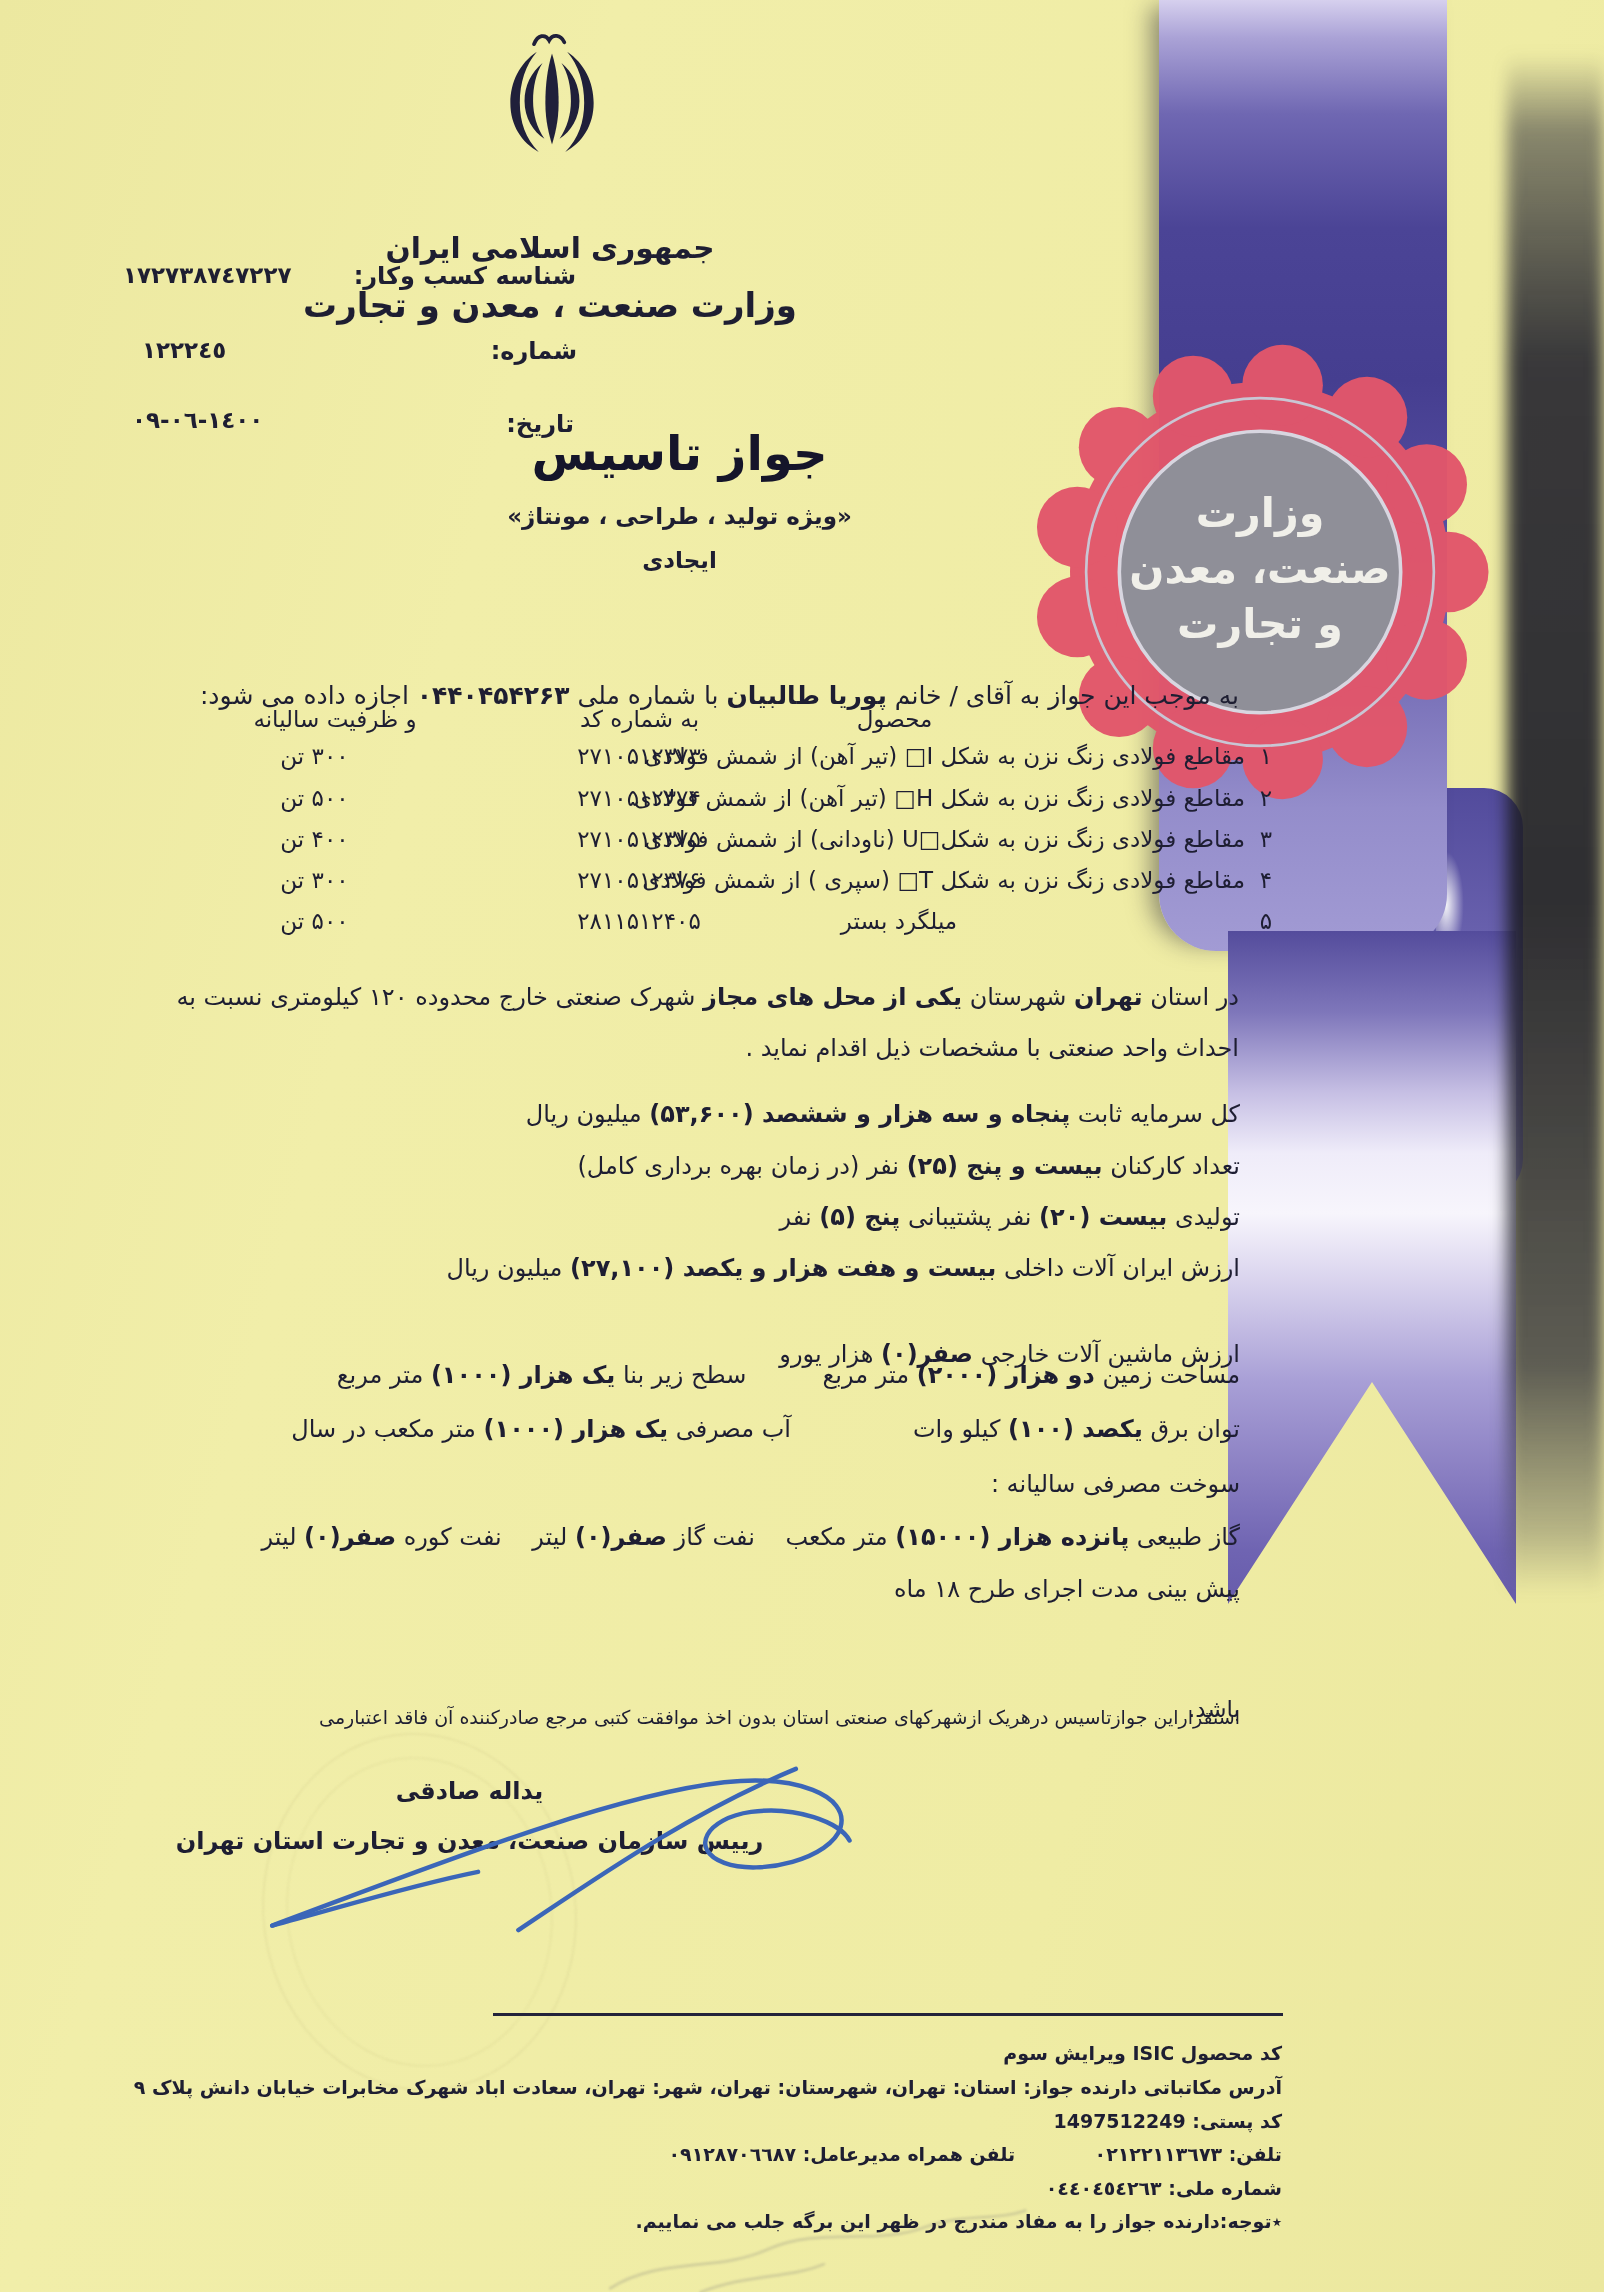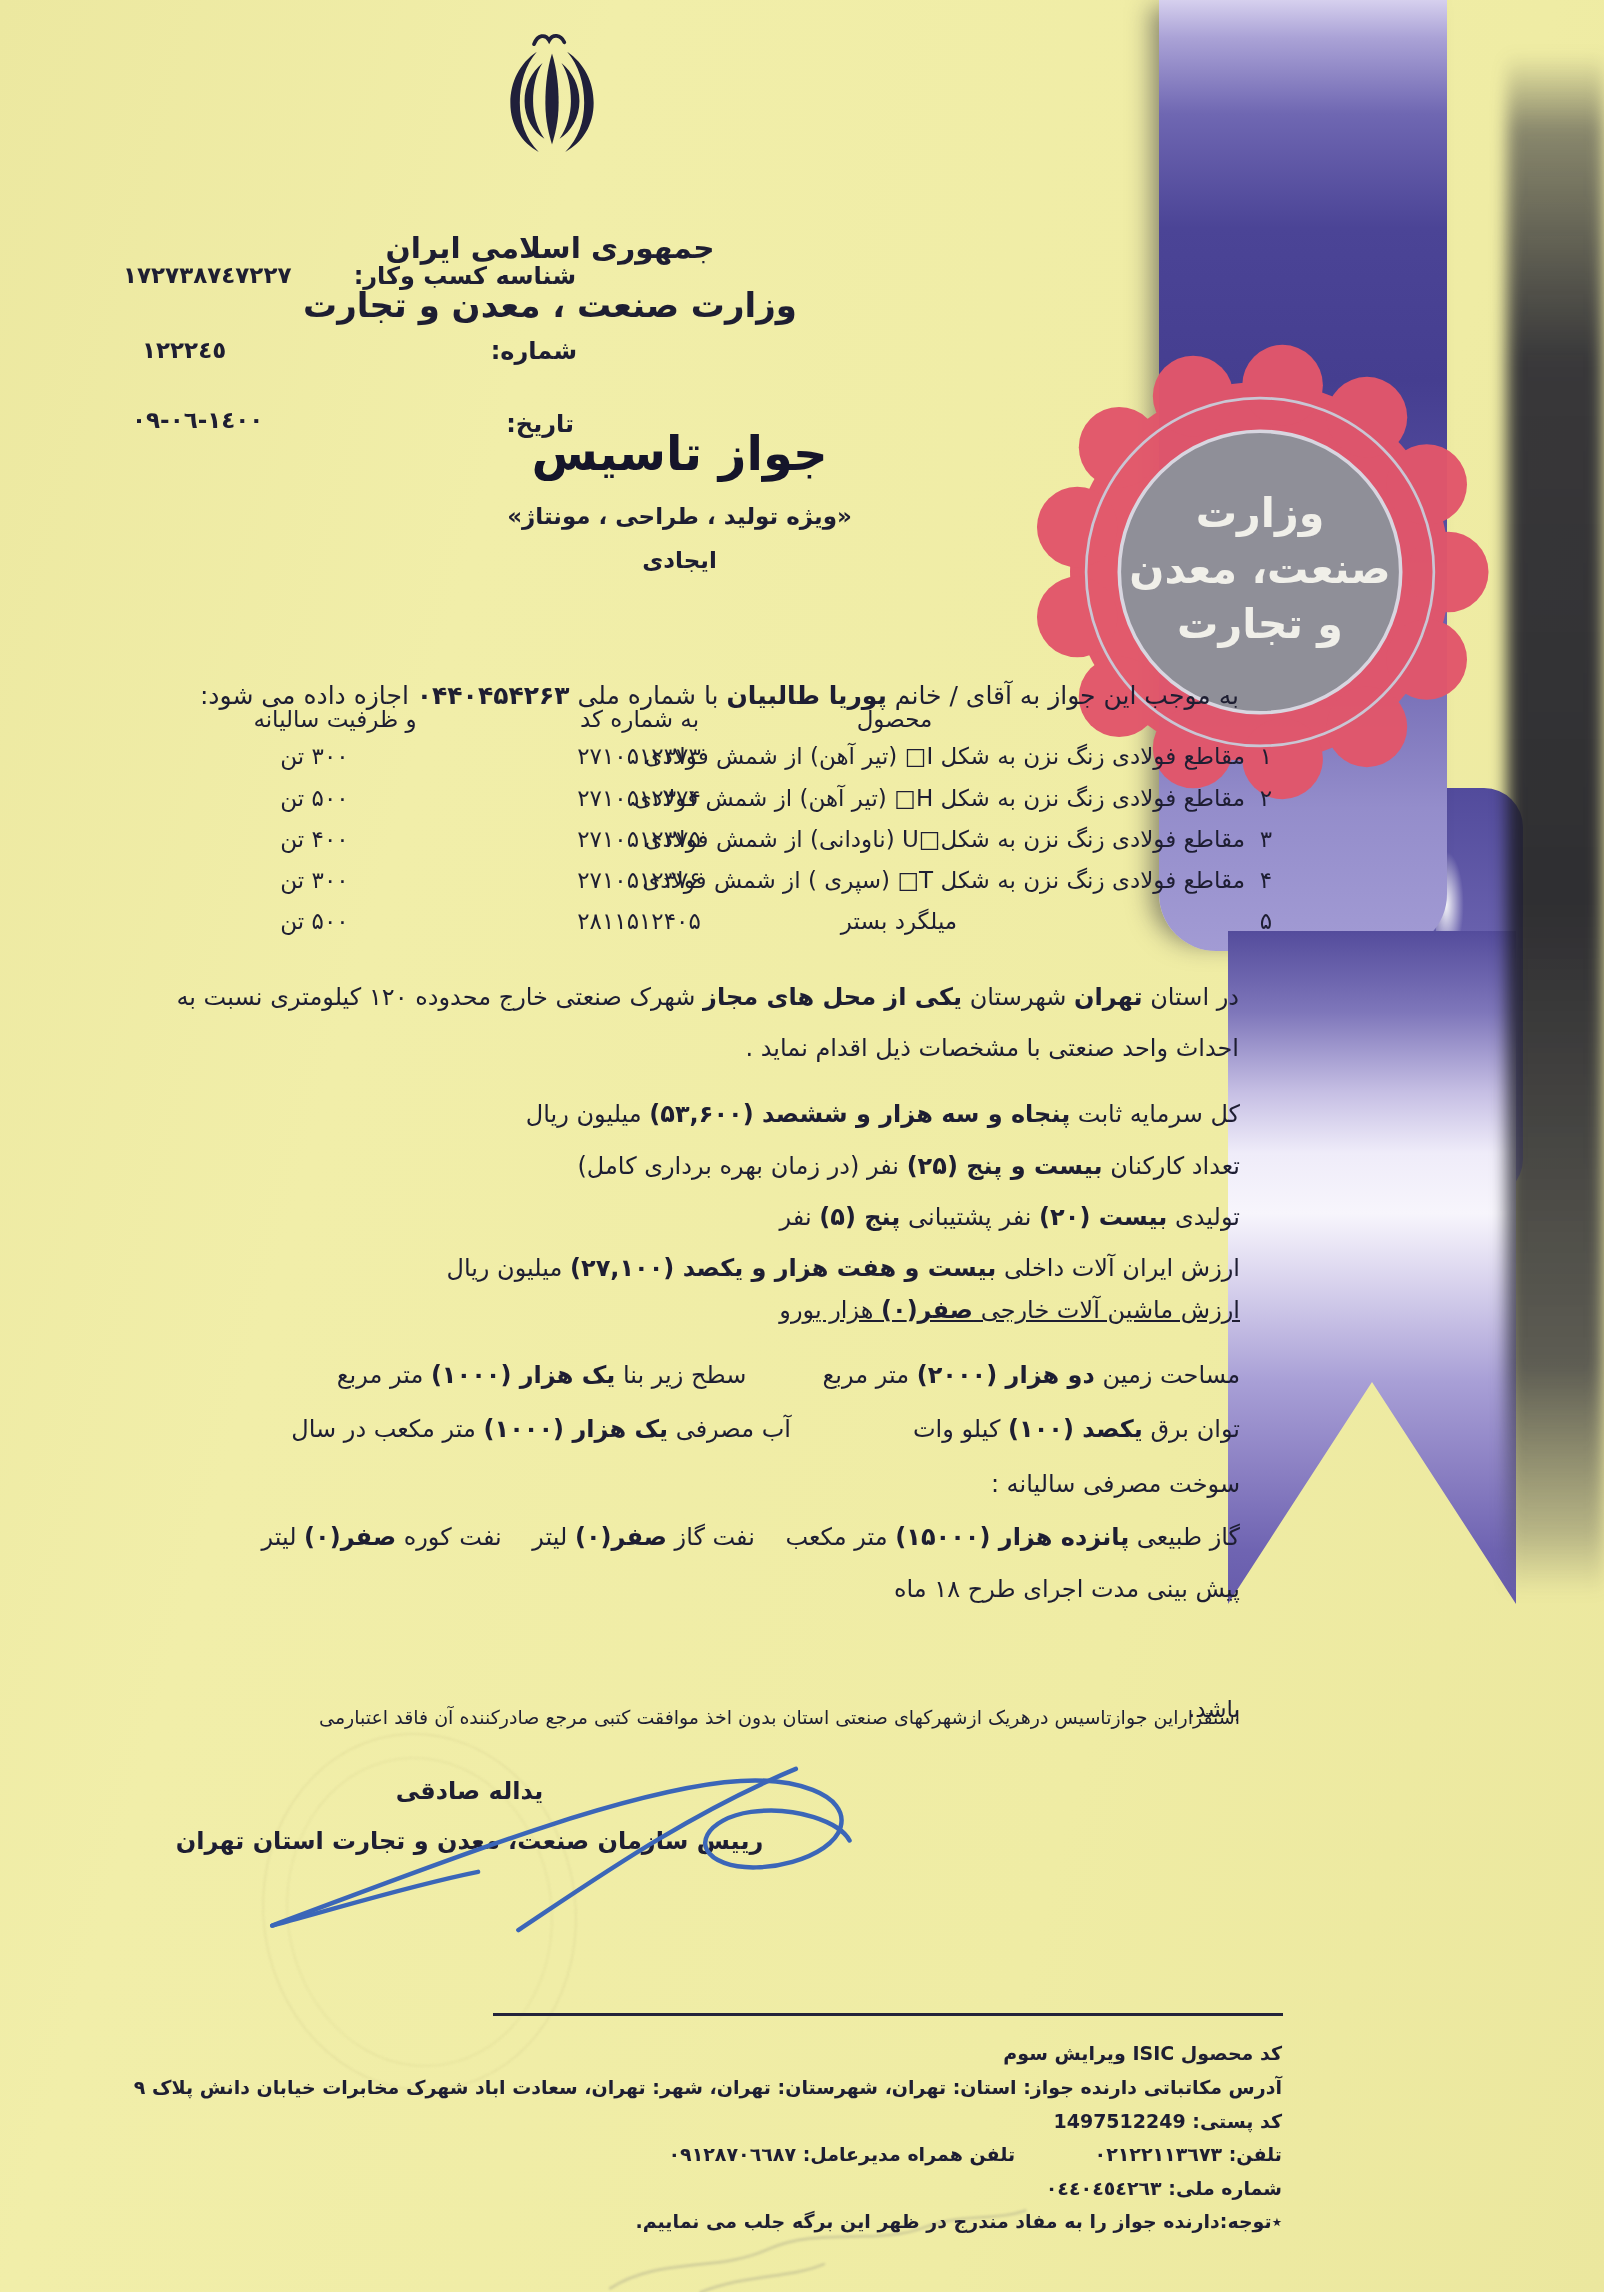--- a/index.html
+++ b/index.html
@@ -147,21 +147,21 @@
     <div class="abs line c" style="left:555px;top:908px;width:690px;font-size:23px;">میلگرد بستر</div>
     <div class="abs line c" style="left:555px;top:908px;width:170px;font-size:23px;">۲۸۱۱۵۱۲۴۰۵</div>
     <div class="abs line c" style="left:235px;top:908px;width:161px;font-size:23px;">۵۰۰ تن</div>
 
     <div class="abs r" style="left:154px;top:972px;width:1086px;font-size:24px;line-height:51px;"><span>در استان </span><span class="b">تهران</span><span> شهرستان </span><span class="b">یکی از محل های مجاز</span><span> شهرک صنعتی خارج محدوده ۱۲۰ کیلومتری نسبت به احداث واحد صنعتی با مشخصات ذیل اقدام نماید .</span></div>
 
     <div class="abs line r" style="left:148px;top:1100px;width:1093px;font-size:24px;"><span>کل سرمایه ثابت </span><span class="b">پنجاه و سه هزار و ششصد (۵۳,۶۰۰)</span><span> میلیون ریال</span></div>
     <div class="abs line r" style="left:148px;top:1152px;width:1093px;font-size:24px;"><span>تعداد کارکنان </span><span class="b">بیست و پنج (۲۵)</span><span> نفر (در زمان بهره برداری کامل)</span></div>
     <div class="abs line r" style="left:148px;top:1203px;width:1093px;font-size:24px;"><span>تولیدی </span><span class="b">بیست (۲۰)</span><span> نفر پشتیبانی </span><span class="b">پنج (۵)</span><span> نفر</span></div>
     <div class="abs line r" style="left:148px;top:1254px;width:1093px;font-size:24px;"><span>ارزش ایران آلات داخلی </span><span class="b">بیست و هفت هزار و یکصد (۲۷,۱۰۰)</span><span> میلیون ریال</span></div>
-    <div class="abs line r" style="left:148px;top:1296px;width:1093px;font-size:24px;text-decoration:underline;"><span>ارزش ماشین آلات خارجی </span><span class="b">صفر(۰)</span><span> هزار یورو</span></div>
+    <div class="abs line r" style="left:148px;top:1340px;width:1093px;font-size:24px;"><span>ارزش ماشین آلات خارجی </span><span class="b">صفر(۰)</span><span> هزار یورو</span></div>
     <div class="abs line r" style="left:148px;top:1361px;width:1093px;font-size:24px;"><span>مساحت زمین </span><span class="b">دو هزار (۲۰۰۰)</span><span> متر مربع</span><span>&nbsp;&nbsp;&nbsp;&nbsp;&nbsp;&nbsp;&nbsp;&nbsp;&nbsp;&nbsp;</span><span>سطح زیر بنا </span><span class="b">یک هزار (۱۰۰۰)</span><span> متر مربع</span></div>
     <div class="abs line r" style="left:148px;top:1415px;width:1093px;font-size:24px;"><span>توان برق </span><span class="b">یکصد (۱۰۰)</span><span> کیلو وات</span><span>&nbsp;&nbsp;&nbsp;&nbsp;&nbsp;&nbsp;&nbsp;&nbsp;&nbsp;&nbsp;&nbsp;&nbsp;&nbsp;&nbsp;&nbsp;&nbsp;</span><span>آب مصرفی </span><span class="b">یک هزار (۱۰۰۰)</span><span> متر مکعب در سال</span></div>
     <div class="abs line r" style="left:148px;top:1470px;width:1093px;font-size:24px;"><span>سوخت مصرفی سالیانه :</span></div>
     <div class="abs line r" style="left:148px;top:1523px;width:1093px;font-size:24px;"><span>گاز طبیعی </span><span class="b">پانزده هزار (۱۵۰۰۰)</span><span> متر مکعب</span><span>&nbsp;&nbsp;&nbsp;&nbsp;</span><span>نفت گاز </span><span class="b">صفر(۰)</span><span> لیتر</span><span>&nbsp;&nbsp;&nbsp;&nbsp;</span><span>نفت کوره </span><span class="b">صفر(۰)</span><span> لیتر</span></div>
     <div class="abs line r" style="left:148px;top:1575px;width:1093px;font-size:24px;"><span>پیش بینی مدت اجرای طرح ۱۸ ماه</span></div>
 
     <div class="abs line r" style="left:148px;top:1706px;width:1093px;font-size:19px;">استقراراین جوازتاسیس درهریک ازشهرکهای صنعتی استان بدون اخذ موافقت کتبی مرجع صادرکننده آن فاقد اعتبارمی</div>
     <div class="abs line r" style="left:148px;top:1696px;width:1093px;font-size:23px;">باشد.</div>
 
     <div class="abs line c b" style="left:296px;top:1777px;width:349px;font-size:24px;">یداله صادقی</div>

